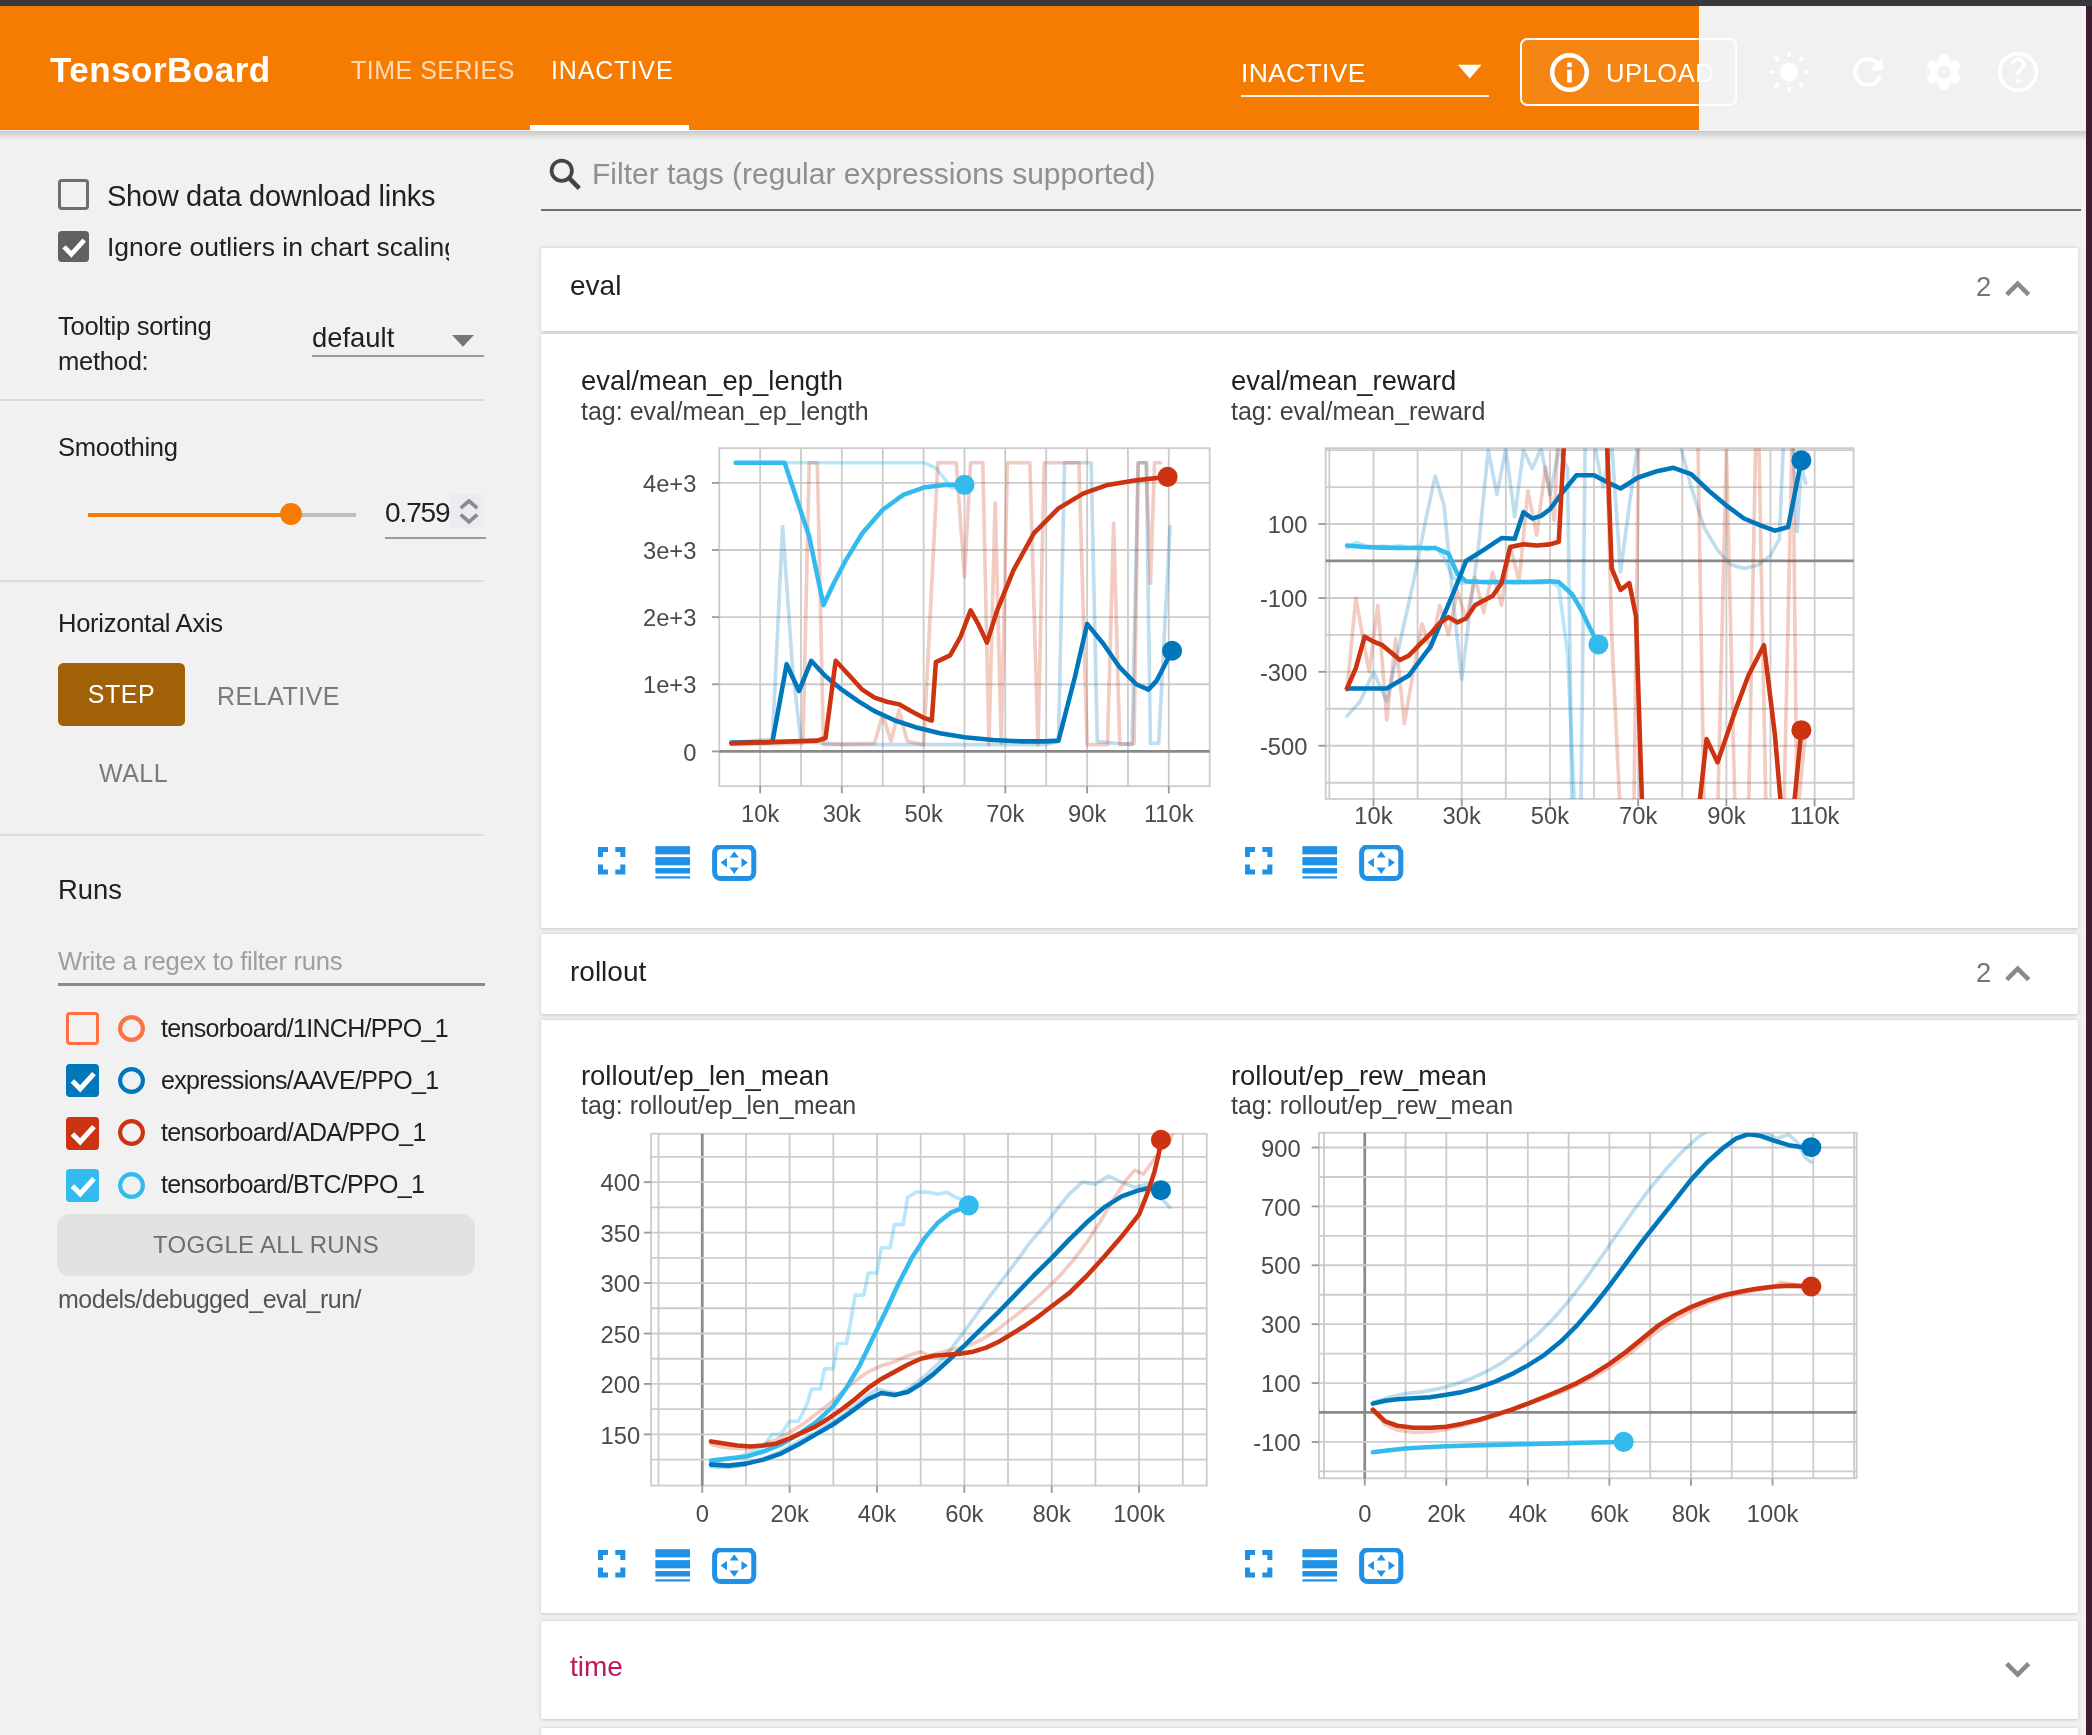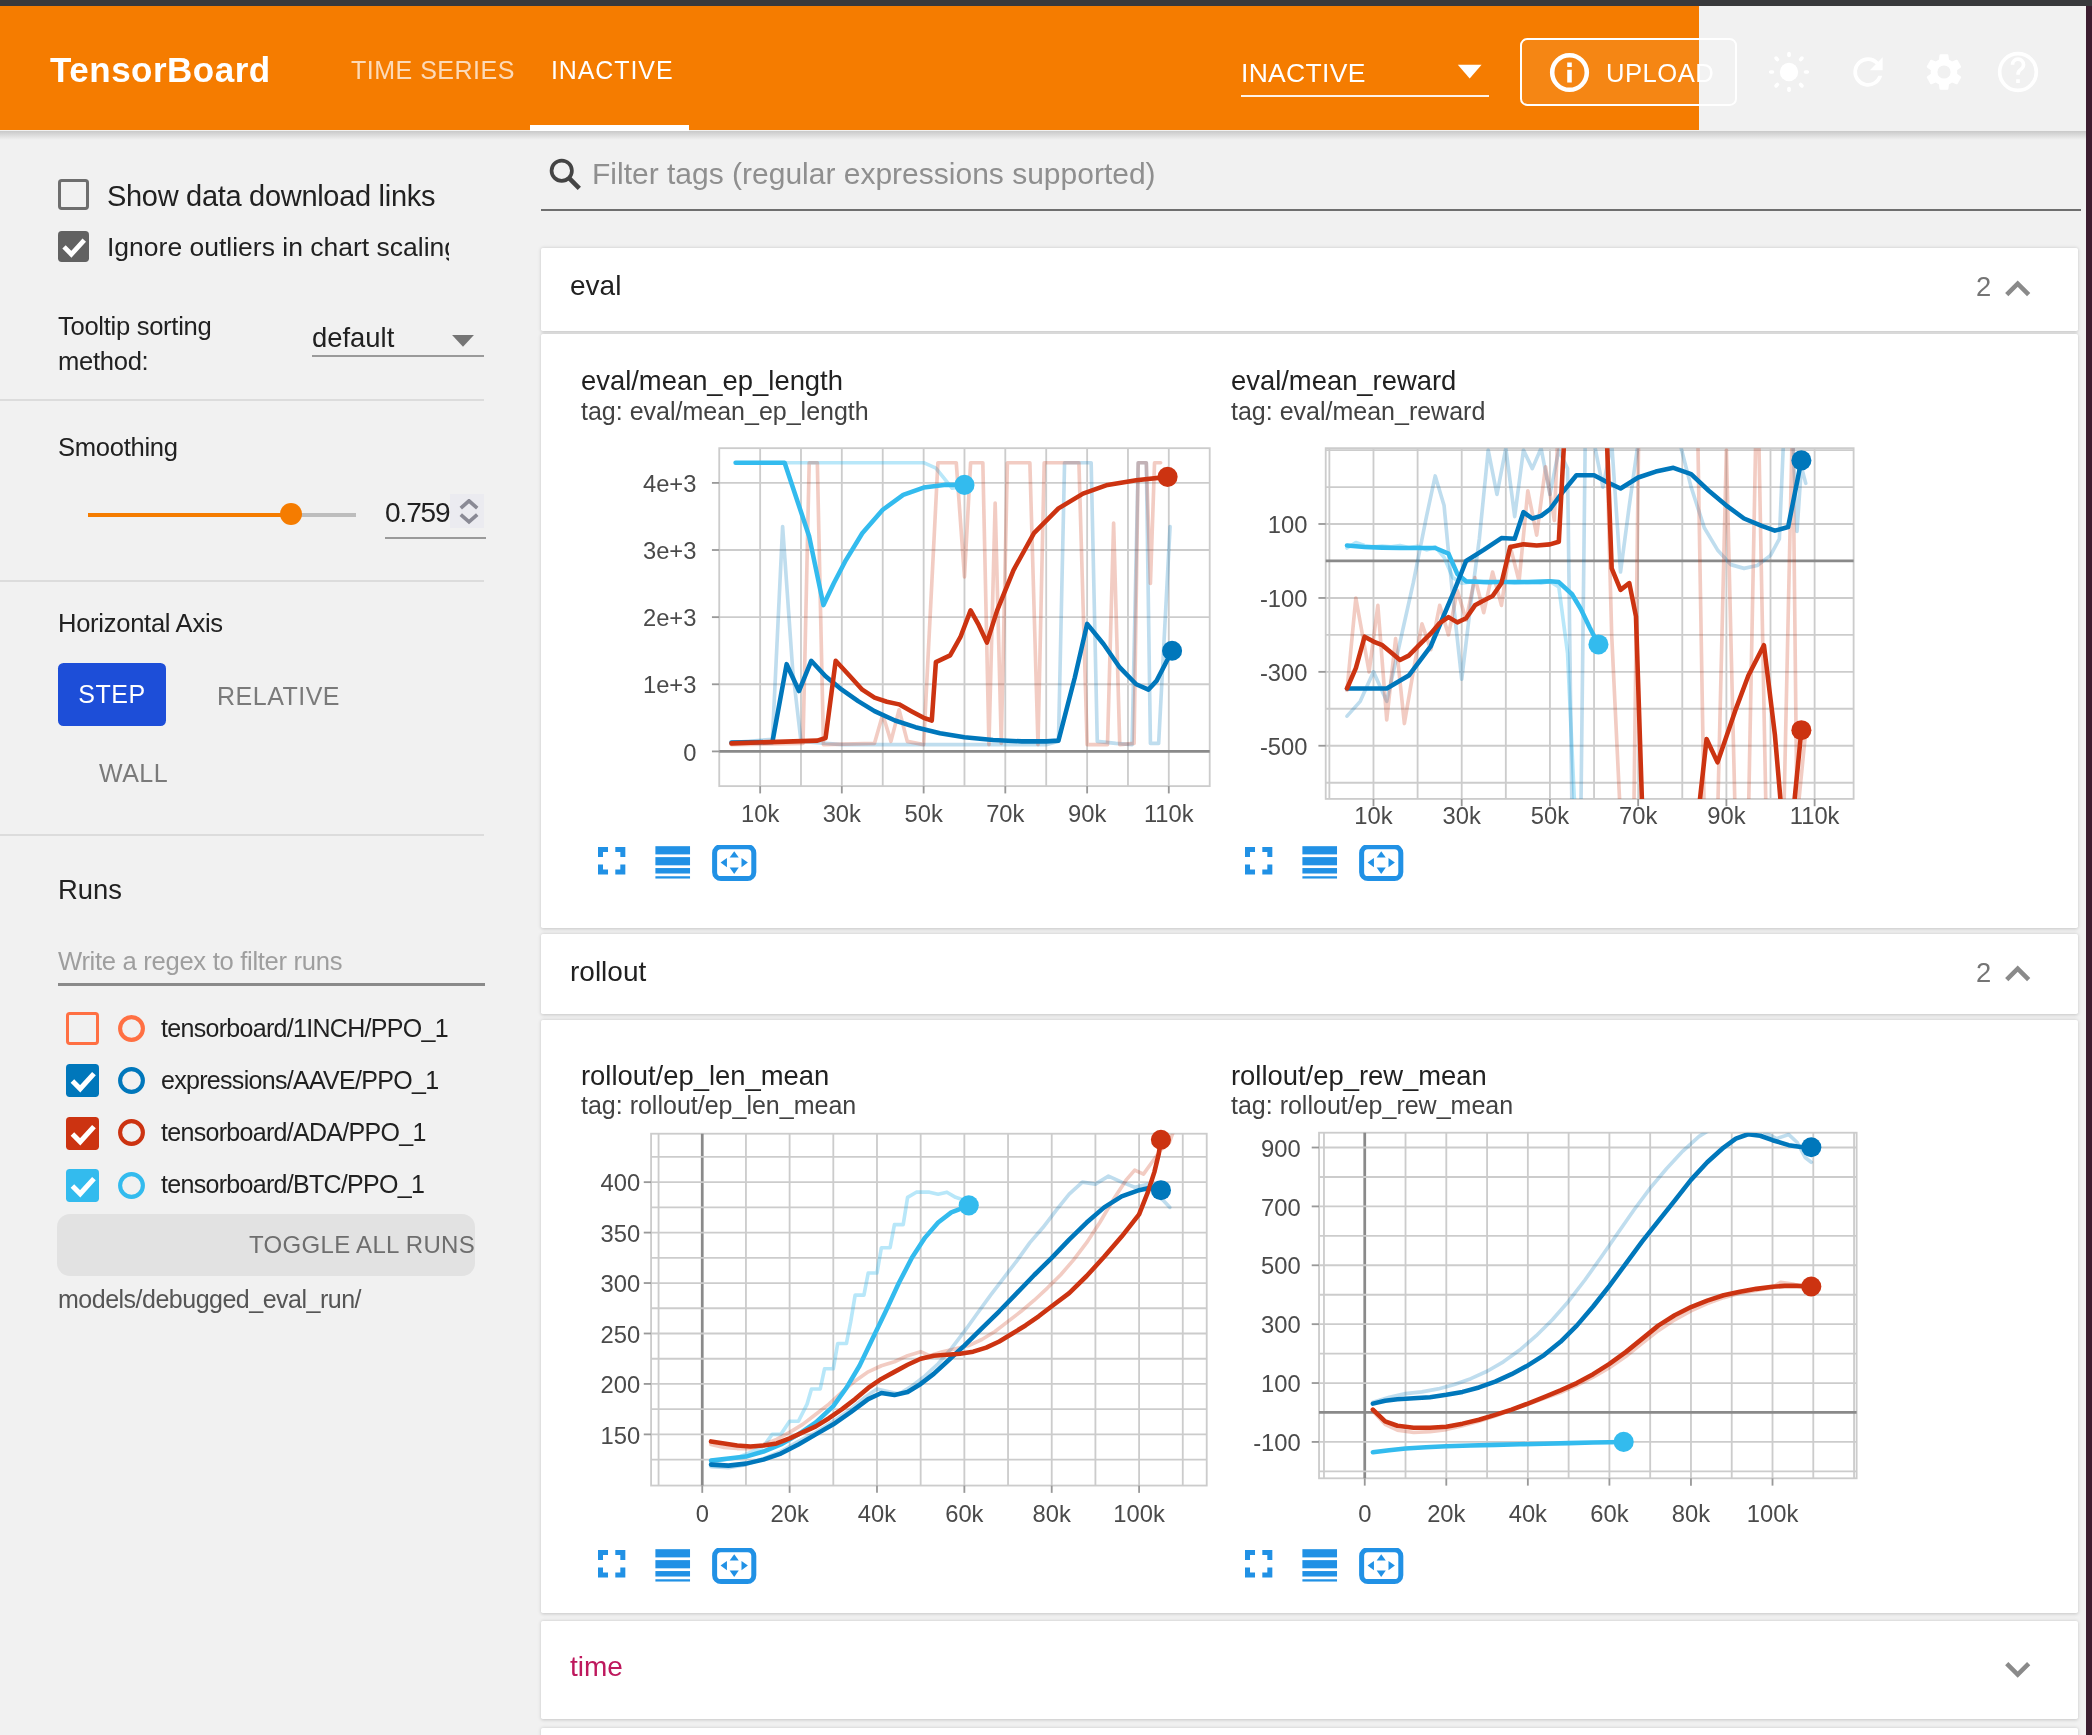--- a/index.html
+++ b/index.html
@@ -71,21 +71,21 @@
 <div class="abs" style="left:280px;top:503px;width:22px;height:22px;border-radius:50%;background:#f57c00"></div>
 <div class="abs" style="left:385px;top:497px;font-size:28px;letter-spacing:-1.1px;color:#212121">0.759</div>
 <div class="abs" style="left:450px;top:494px;width:34px;height:34px;background:#ebebf0"></div>
 <svg class="abs" style="left:458px;top:499px" width="22" height="25.6" viewBox="0 0 24 28">
     <path d="M3 10 L12 2 L21 10" stroke="#8a8a95" stroke-width="4" fill="none"></path>
     <path d="M3 17 L12 25 L21 17" stroke="#8a8a95" stroke-width="4" fill="none"></path>
   </svg>
 <div class="abs" style="left:385px;top:537px;width:101px;height:1.8px;background:#9a9a9a"></div>
 <div class="abs" style="left:0;top:580px;width:484px;height:1.8px;background:#dcdcdc"></div>
 <div class="abs" style="left:58px;top:609px;font-size:25.6px;letter-spacing:-0.3px;color:#212121">Horizontal Axis</div>
-<div class="abs" style="left:58px;top:663px;width:108px;height:63px;background:#1d4ed8;border-radius:5.5px;color:#fff;font-size:25px;text-align:center;line-height:63px;letter-spacing:0.5px">STEP</div>
+<div class="abs" style="left:58px;top:663px;width:127px;height:63px;background:#a16207;border-radius:5.5px;color:#fff;font-size:25px;text-align:center;line-height:63px;letter-spacing:0.5px">STEP</div>
 <div class="abs" style="left:217px;top:682px;font-size:25px;color:#7a7a7a;letter-spacing:0.5px">RELATIVE</div>
 <div class="abs" style="left:99px;top:759px;font-size:25px;color:#7a7a7a;letter-spacing:0.5px">WALL</div>
 <div class="abs" style="left:0;top:834px;width:484px;height:1.8px;background:#dcdcdc"></div>
 <div class="abs" style="left:58px;top:874px;font-size:27.4px;color:#212121">Runs</div>
 <div class="abs" style="left:58px;top:947px;font-size:25.6px;letter-spacing:-0.3px;color:#9e9e9e">Write a regex to filter runs</div>
 <div class="abs" style="left:58px;top:983px;width:427px;height:2.7px;background:#8a8a8a"></div>
 <div style="position:absolute;left:66px;top:1012px;width:33px;height:33px;box-sizing:border-box;border:3.7px solid #ff7043;border-radius:3.7px"></div>
 <svg style="position:absolute;left:116px;top:1013px" width="31" height="31" viewBox="0 0 34 34">
     <circle cx="17.0" cy="17.0" r="12.5" stroke="#ff7043" stroke-width="4.5" fill="none"></circle>
   </svg>
@@ -107,21 +107,21 @@
   </svg>
 <div class="abs" style="left:161px;top:1118px;font-size:25px;letter-spacing:-0.7px;color:#212121">tensorboard/ADA/PPO_1</div>
 <div style="position:absolute;left:66px;top:1169px;width:33px;height:33px;background:#33bbee;border-radius:3.7px"></div>
 <svg style="position:absolute;left:66px;top:1169px" width="33" height="33" viewBox="0 0 36 36">
     <path d="M7 18.5 l8.5 8.5 l15 -16.5" stroke="#fff" stroke-width="5.5" fill="none"></path>
   </svg>
 <svg style="position:absolute;left:116px;top:1170px" width="31" height="31" viewBox="0 0 34 34">
     <circle cx="17.0" cy="17.0" r="12.5" stroke="#33bbee" stroke-width="4.5" fill="none"></circle>
   </svg>
 <div class="abs" style="left:161px;top:1170px;font-size:25px;letter-spacing:-0.7px;color:#212121">tensorboard/BTC/PPO_1</div>
-<div class="abs" style="left:57px;top:1214px;width:418px;height:62px;background:#e2e2e2;border-radius:13px;color:#6e6e6e;font-size:24px;text-align:right;line-height:62px;letter-spacing:0.3px">TOGGLE ALL RUNS</div>
+<div class="abs" style="left:57px;top:1214px;width:418px;height:62px;background:#e2e2e2;border-radius:13px;color:#6e6e6e;font-size:24px;text-align:center;line-height:62px;letter-spacing:0.3px">TOGGLE ALL RUNS</div>
 <div class="abs" style="left:58px;top:1285px;font-size:25px;letter-spacing:-0.5px;color:#555">models/debugged_eval_run/</div>
 <svg class="abs" style="left:546px;top:155px" width="37" height="37" viewBox="0 0 40 40">
     <circle cx="17" cy="17" r="11" stroke="#444" stroke-width="4" fill="none"></circle>
     <line x1="25" y1="25" x2="36" y2="36" stroke="#444" stroke-width="5"></line>
   </svg>
 <div class="abs" style="left:592px;top:157px;font-size:30px;color:#8f8f8f">Filter tags (regular expressions supported)</div>
 <div class="abs" style="left:541px;top:209px;width:1540px;height:1.8px;background:#6f6f6f"></div>
 <div class="card" style="left:541px;top:248px;width:1537px;height:83px"></div>
 <div class="abs" style="left:570px;top:270px;font-size:28px;color:#212121">eval</div>
 <div class="abs" style="left:1976px;top:271px;font-size:27.4px;color:#757575">2</div>

